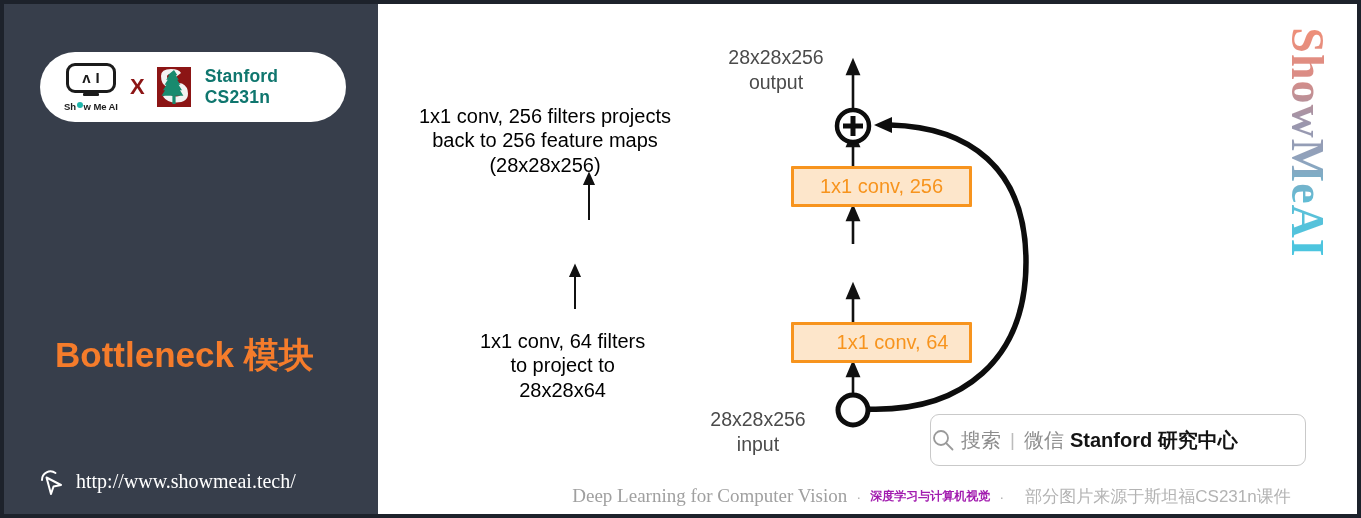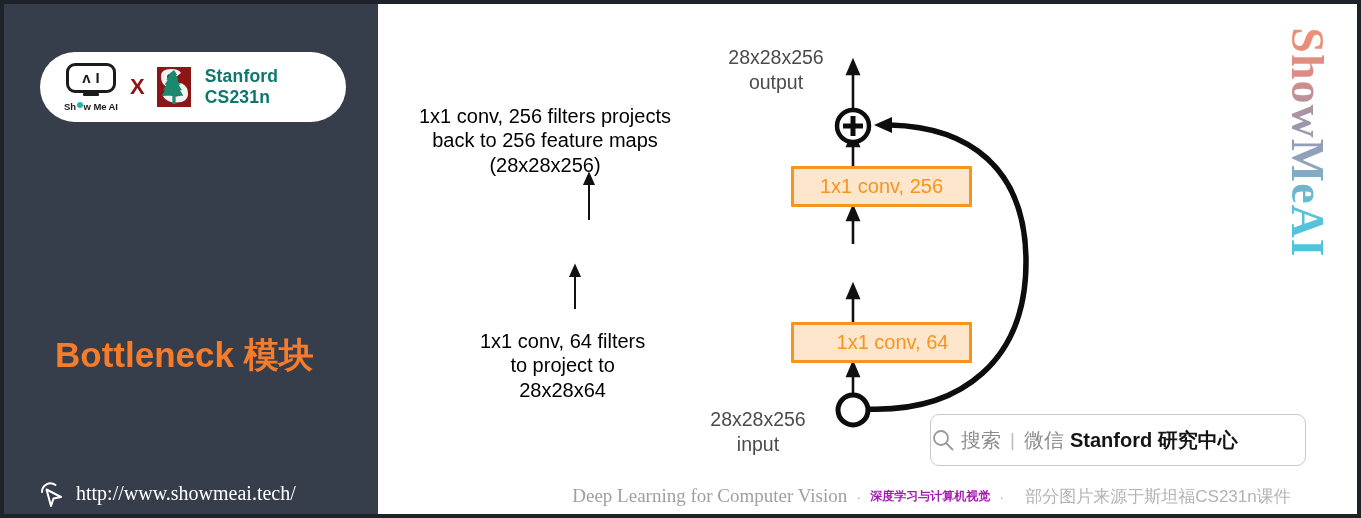--- a/index.html
+++ b/index.html
@@ -81,21 +81,21 @@
     position:absolute;left:34px;top:152px;
     color:#ffffff;font-size:31px;letter-spacing:7px;
     font-weight:normal;white-space:nowrap;
   }
   .side-sub{
     position:absolute;left:51px;top:328px;
     color:#f57c2b;font-size:35px;font-weight:bold;white-space:nowrap;
   }
   .side-url-row{
     position:absolute;left:32px;top:462px;
-    display:flex;align-items:center;gap:10px;margin-top:12px;
+    display:flex;align-items:center;gap:10px;
   }
   .cursor-ico{width:30px;height:30px;}
   .side-url{
     color:#ffffff;font-family:"Liberation Serif", serif;
     font-size:20px;white-space:nowrap;
   }
 
   
   .content{
     position:absolute;left:378px;top:0;

